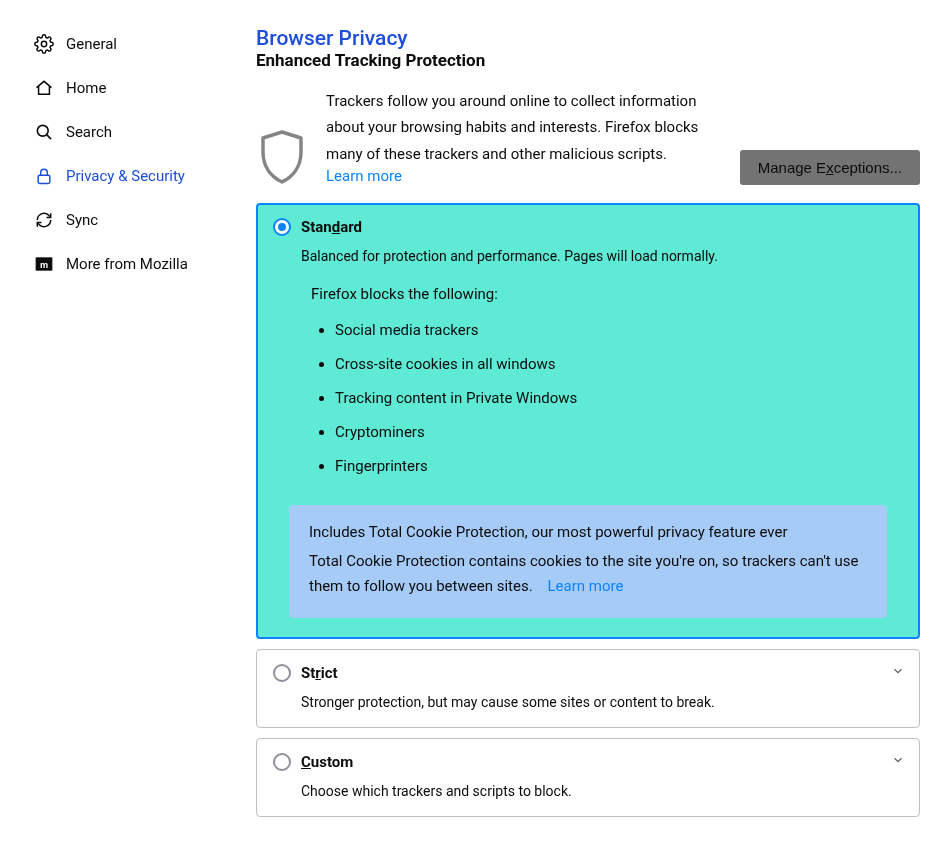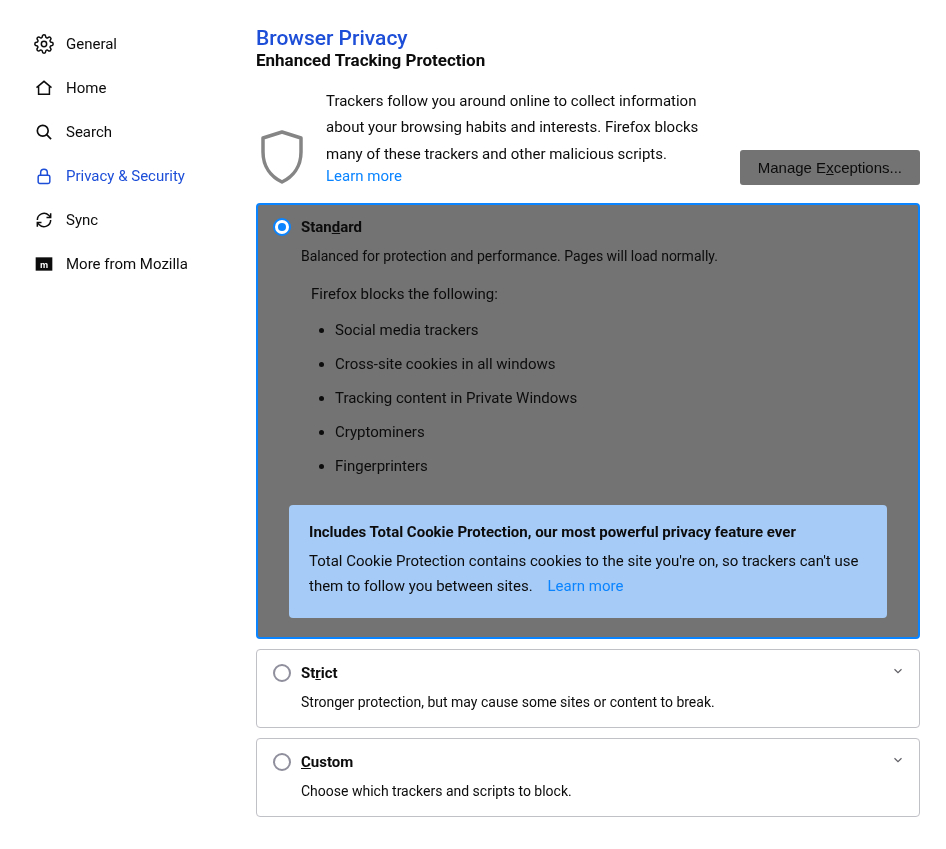--- a/index.html
+++ b/index.html
@@ -93,21 +93,21 @@
     
     .option-card {
       border: 1px solid #c0c0c7;
       border-radius: 4px;
       margin-bottom: 10px;
       padding: 14px 16px;
       position: relative;
     }
     .option-card.selected {
       border: 2px solid #0a84ff;
-      background: #737373;
+      background: #5eead4;
       padding: 13px 15px;
     }
     .option-head {
       display: flex;
       align-items: center;
       gap: 10px;
     }
     .radio {
       width: 18px; height: 18px;
       border: 2px solid #8f8f9d;
@@ -148,21 +148,21 @@
       padding: 8px 0;
       font-size: 15px;
     }
     .info-banner {
       margin: 22px 16px 6px 16px;
       background: #a6cbf6;
       border-radius: 4px;
       padding: 18px 20px;
     }
     .info-banner-title {
-      font-weight: 700;
+      font-weight: 400;
       margin-bottom: 8px;
       font-size: 15px;
     }
     .info-banner-body {
       font-size: 15px;
       line-height: 1.7;
     }
     .chevron-down {
       position: absolute;
       right: 14px;

